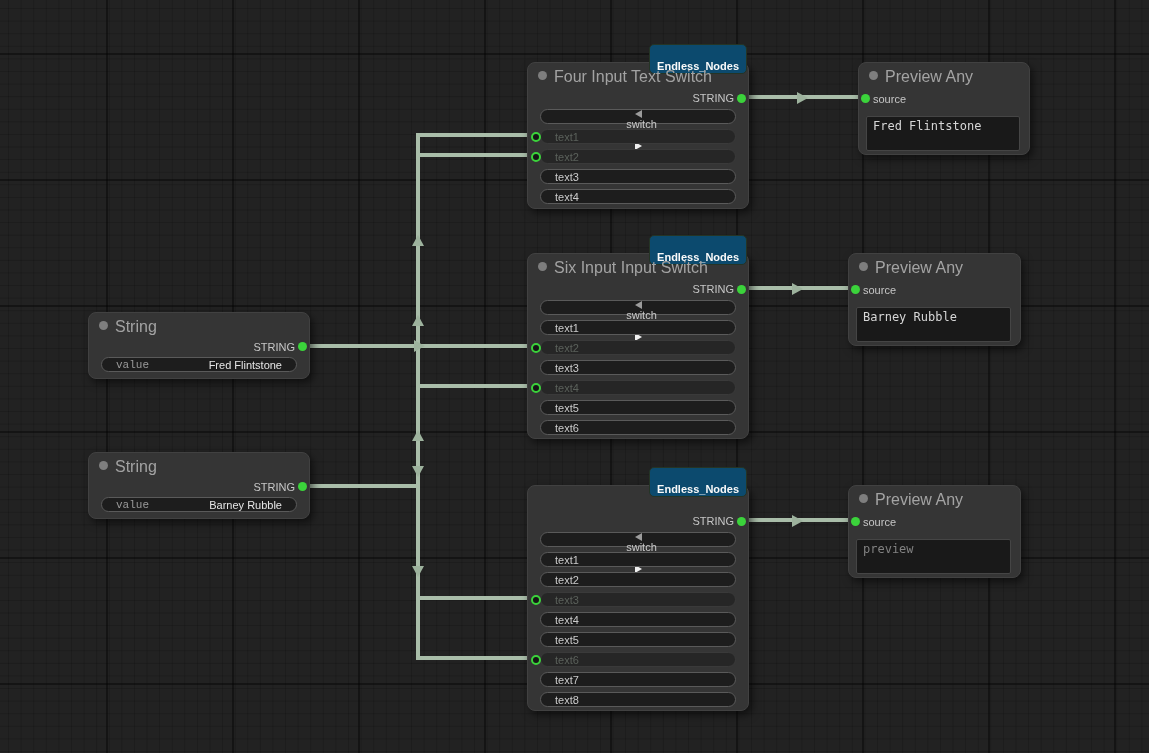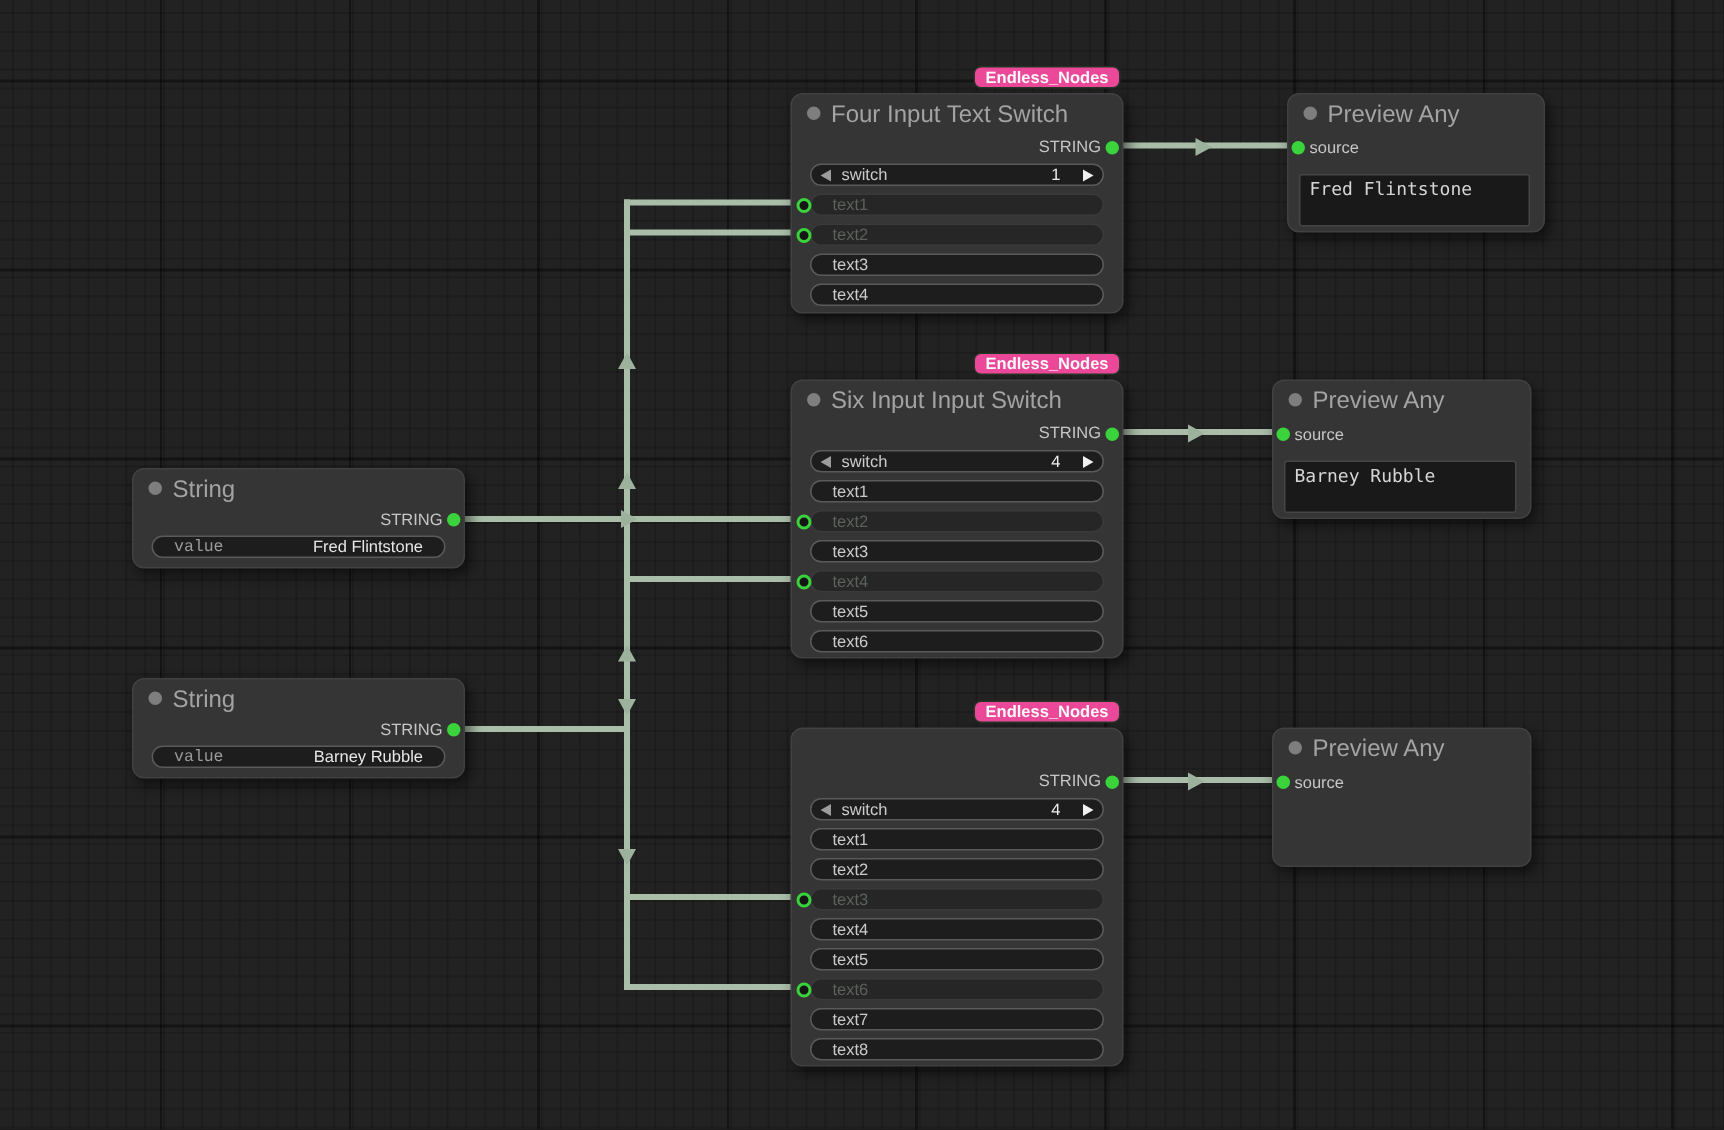--- a/index.html
+++ b/index.html
@@ -29,40 +29,40 @@
   .node {
     position:absolute; background:#353535; border:1px solid #414141;
     border-radius:8px; box-shadow:3px 4px 9px rgba(0,0,0,0.55);
   }
   .node-header { position:absolute; left:0; top:0; right:0; height:24px; }
   .title-dot { position:absolute; left:10px; top:8px; width:9px; height:9px; border-radius:50%; background:#7e7e7e; }
   .node-title { position:absolute; left:26px; top:5px; font-size:16px; color:#a3a3a3; white-space:nowrap; }
 
   .badge {
     position:absolute; top:-19px; right:1px; height:15px; line-height:14px;
-    padding:0 7px; background:#ec4899; border:1px solid #253425; border-radius:5px;
+    padding:14px 7px; background:#0c4a6e; border:1px solid #253425; border-radius:5px;
     color:#fafafa; font-size:11px; font-weight:bold; white-space:nowrap;
   }
 
   .out-label { position:absolute; right:14px; font-size:11px; color:#c6c6c6; }
   .in-label  { position:absolute; left:14px;  font-size:11px; color:#c6c6c6; }
 
   .port-out  { position:absolute; right:2.5px; width:9px; height:9px; border-radius:50%; background:#3bd33b; }
   .port-in   { position:absolute; left:1.5px;  width:9px; height:9px; border-radius:50%; background:#3bd33b; }
   .port-ring { position:absolute; left:2.5px;  width:10px; height:10px; border-radius:50%;
                border:2.5px solid #3bd33b; background:#161616; }
 
   .widget {
     position:absolute; left:12px; right:12px; height:15px;
     background:#1d1d1d; border:1px solid #5a5a5a; border-radius:8px;
     font-size:11px; color:#cbcbcb; display:flex; align-items:center;
   }
   .widget.pill { padding-left:14px; }
   .widget.pill.connected { background:#262626; border-color:#3a3a3a; color:#5b615b; }
-  .widget.combo { padding:0 6px; }
+  .widget.combo { padding:0 6px;flex-direction:column; }
   .combo-label { flex:1; margin-left:7px; color:#cbcbcb; }
   .combo-value { margin-right:15px; color:#ececec; }
   .tri-left  { width:0; height:0; border-top:4.5px solid transparent; border-bottom:4.5px solid transparent; border-right:7px solid #9c9c9c; }
   .tri-right { width:0; height:0; border-top:4.5px solid transparent; border-bottom:4.5px solid transparent; border-left:7px solid #f0f0f0; }
 
   .kv { justify-content:space-between; padding:0 14px; }
   .kv .k { color:#9a9a9a;font-family:Liberation Mono, monospace; }
   .kv .v { color:#e6e6e6; }
 
   .preview-text {
@@ -254,15 +254,16 @@
     <div class="preview-text">Barney Rubble</div>
   </div>
 
   <div class="node" style="left:848px; top:485px; width:173px; height:93px;">
     <div class="node-header">
       <span class="title-dot"></span>
       <span class="node-title">Preview Any</span>
     </div>
     <span class="port-in" style="top:31px;"></span>
     <div class="in-label" style="top:30px;">source</div>
+    <div class="preview-text dim">preview</div>
   </div>
 
 </div>
 
 </body></html>

